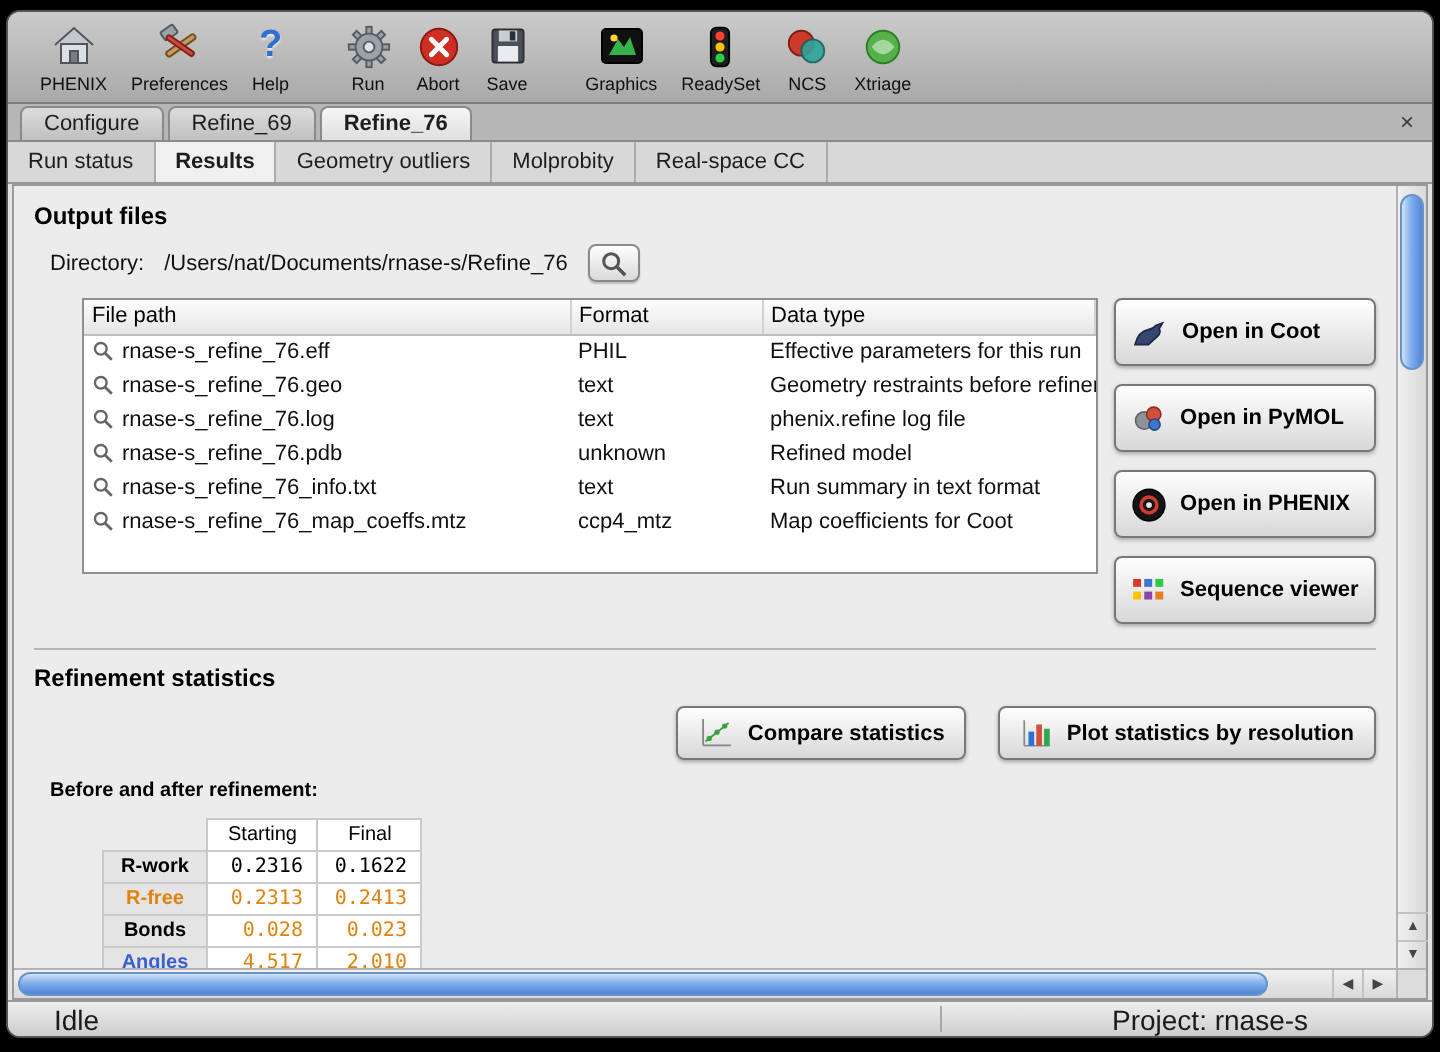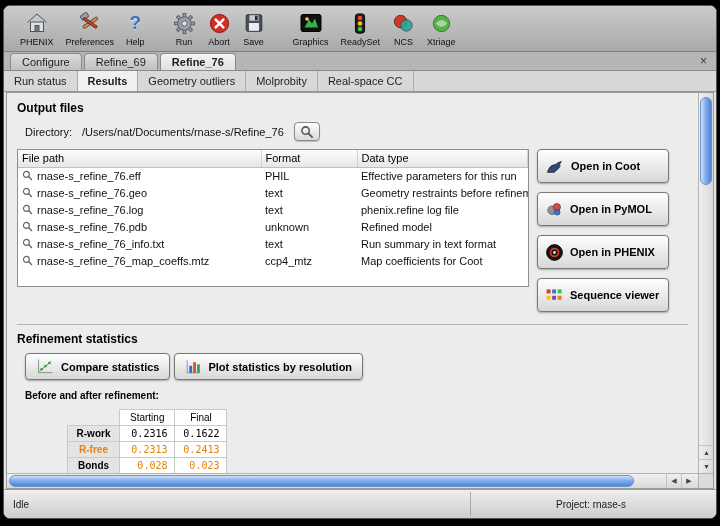--- a/index.html
+++ b/index.html
@@ -57,48 +57,48 @@
               overflow:hidden; padding:6px 10px 0 10px; }
   .sec-title { font-size:12px; font-weight:bold; color:#000; margin:2px 0 7px 0; }
 
   .dir-row { display:flex; align-items:center; gap:10px; margin:2px 0 8px 8px; font-size:11px; }
   .dir-label { color:#111; }
   .dir-value { color:#111; }
   .mini-btn { width:26px; height:19px; border:1px solid #8a8a8a; border-radius:4px;
               background:linear-gradient(#fdfdfd,#dadada); display:flex;
               align-items:center; justify-content:center; box-shadow:0 1px 1px rgba(0,0,0,.2); }
 
-  .files-area { display:flex; gap:8px; margin-left:0; }
+  .files-area { display:flex; gap:8px; margin-left:24px; }
   .files-box { width:512px; height:138px; background:#fff; border:1px solid #8f8f8f; overflow:hidden; }
   table.files { border-collapse:collapse; width:100%; table-layout:fixed; }
   table.files th { height:17px; font-size:11px; font-weight:normal; text-align:left;
                    padding:0 4px; background:linear-gradient(#fdfdfd,#e6e6e6);
                    border-right:1px solid #d2d2d2; border-bottom:1px solid #bfbfbf; }
   table.files td { height:17px; font-size:11px; padding:0 4px; white-space:nowrap;
                    overflow:hidden; color:#101010; }
   .fcell { display:flex; align-items:center; gap:4px; }
   .col-file { width:243px; } .col-fmt { width:96px; }
 
   .side-col { display:flex; flex-direction:column; gap:9px; width:132px; }
   .side-btn { height:27px; border:1px solid #777; border-radius:4px;
               background:linear-gradient(#fefefe,#d8d8d8); display:flex; align-items:center;
               gap:6px; padding:16px 7px; font-size:11px; font-weight:bold; color:#000;
               box-shadow:0 1px 2px rgba(0,0,0,.3); white-space:nowrap; }
 
   .divider { border-top:1px solid #b5b5b5; margin:12px 0 7px 0; }
 
-  .stat-btn-row { display:flex; gap:4px; margin:6px 0 10px 8px; }
+  .stat-btn-row { display:flex; gap:16px; margin:6px 0 10px 8px;justify-content:flex-end; }
   .stat-btn { height:27px; border:1px solid #777; border-radius:4px;
               background:linear-gradient(#fefefe,#d8d8d8); display:flex; align-items:center;
               gap:6px; padding:0 10px; font-size:11px; font-weight:bold; color:#000;
               box-shadow:0 1px 2px rgba(0,0,0,.3); white-space:nowrap; }
 
   .subtitle { font-size:10px; font-weight:bold; margin:4px 0 8px 8px; }
 
-  table.stats { border-collapse:collapse; margin-left:50px; }
+  table.stats { border-collapse:collapse; margin-left:34px; }
   table.stats th { font-size:10px; font-weight:normal; background:#fff;
                    border:1px solid #c9c9c9; padding:2px 10px; }
   table.stats th.blank { background:transparent; border:none; }
   table.stats td.lbl { font-size:10px; font-weight:bold; background:#e4e4e4;
                        border:1px solid #c9c9c9; padding:2px 8px; text-align:center;
                        min-width:52px; }
   table.stats td.val { font-family:"DejaVu Sans Mono", monospace; font-size:10px;
                        background:#fff; border:1px solid #c9c9c9; padding:2px 7px;
                        text-align:right; min-width:52px; color:#000; }
   .o { color:#e0820f !important; }
@@ -119,23 +119,23 @@
   .hthumb { position:absolute; left:2px; top:1px; height:12px; right:64px;
             border-radius:6px; border:1px solid #6a93c8;
             background:linear-gradient(#cfe2fa,#82aeec 45%,#4f86d8); }
   .h-arrows { position:absolute; right:2px; top:0; height:14px; display:flex; }
   .sb-arrow-h { width:15px; height:14px; display:flex; align-items:center; justify-content:center;
                 font-size:7px; color:#444; border-left:1px solid #c2c2c2; }
   .scroll-corner { position:absolute; right:0; bottom:0; width:15px; height:15px;
                    background:#dcdcdc; border-left:1px solid #b2b2b2; border-top:1px solid #b2b2b2; }
 
   
-  .statusbar { height:29px; flex:none; background:linear-gradient(#eeeeee,#cdcdcd);
-               border-top:1px solid #9a9a9a; position:relative; font-size:10px;
-               color:#1a1a1a; display:flex; align-items:center; padding:0 9px; }
+  .statusbar { height:18px; flex:none; background:linear-gradient(#eeeeee,#cdcdcd);
+               border-top:1px solid #9a9a9a; position:relative; font-size:14px;
+               color:#1a1a1a; display:flex; align-items:center; padding:0 23px; }
   .status-sep { position:absolute; left:466px; top:2px; bottom:2px; width:1px; background:#a8a8a8; }
   .status-right { position:absolute; left:552px; }
 </style>
 </head>
 <body>
 
 <div class="window">
 
 
   <div class="toolbar">

